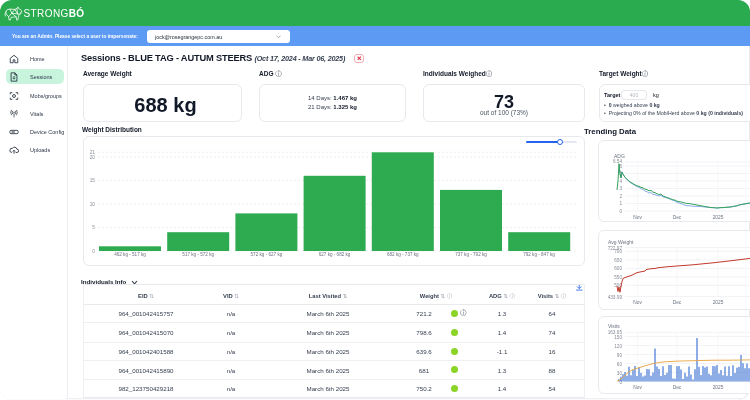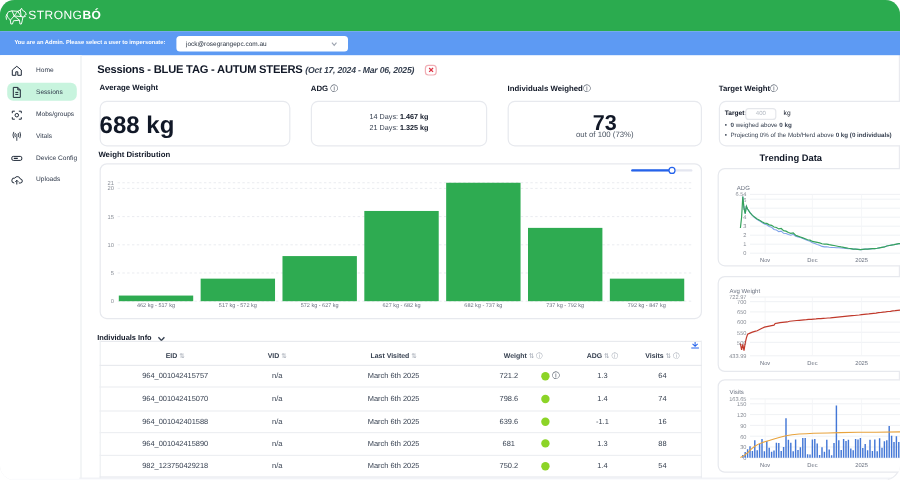--- a/index.html
+++ b/index.html
@@ -80,21 +80,21 @@
 </div>
 
 <div class="abs" style="left:81px;top:52.5px;font-size:9.3px;letter-spacing:-0.18px;font-weight:bold;color:#111827;">Sessions - BLUE TAG - AUTUM STEERS <span style="font-weight:bold;font-style:italic;font-size:7.2px;color:#374151;">(Oct 17, 2024 - Mar 06, 2025)</span></div>
 <div class="abs" style="left:354px;top:54px;width:9.5px;height:9px;border:1px solid #f1aeb5;border-radius:3px;background:#fff;"></div>
 <svg class="abs" style="left:356.5px;top:56px" width="4.5" height="4.5" viewBox="0 0 5 5">
       <path d="M0.7 0.7 L4.3 4.3 M4.3 0.7 L0.7 4.3" stroke="#dc3545" stroke-width="1.2"></path>
     </svg>
 
 <div class="lbl" style="left:83px;top:70px;">Average Weight</div>
 <div class="card" style="left:83px;top:84px;width:159px;height:38px;"></div>
-<div class="abs" style="left:83px;top:93.5px;width:165px;font-size:20px;font-weight:bold;color:#111827;">688 kg</div>
+<div class="abs" style="left:83px;top:93.5px;width:165px;text-align:center;font-size:20px;font-weight:bold;color:#111827;">688 kg</div>
 
 <div class="lbl" style="left:259px;top:70px;">ADG <span style="font-weight:normal;color:#374151;">ⓘ</span></div>
 <div class="card" style="left:259px;top:84px;width:147px;height:38px;"></div>
 <div class="abs" style="left:259px;top:94px;width:147px;text-align:center;font-size:6px;color:#374151;line-height:9px;">14 Days: <b style="color:#111827;">1.467 kg</b><br>21 Days: <b style="color:#111827;">1.325 kg</b></div>
 
 <div class="lbl" style="left:423px;top:70px;">Individuals Weighed<span style="font-weight:normal;color:#374151;">ⓘ</span></div>
 <div class="card" style="left:423px;top:84px;width:162px;height:38px;"></div>
 <div class="abs" style="left:423px;top:91.5px;width:162px;text-align:center;font-size:18px;font-weight:bold;color:#111827;">73</div>
 <div class="abs" style="left:423px;top:108.5px;width:162px;text-align:center;font-size:6.5px;color:#4b5563;">out of 100 (73%)</div>
 
@@ -216,21 +216,21 @@
 
 <div class="td" style="left:146px;top:385px;">982_123750429218</div>
 <div class="td" style="left:231px;top:385px;">n/a</div>
 <div class="td" style="left:328px;top:385px;">March 6th 2025</div>
 <div class="td" style="left:424px;top:385px;">750.2</div>
 <div class="dot" style="left:454px;top:384.5px;"></div>
 <div class="td" style="left:502px;top:385px;">1.4</div>
 <div class="td" style="left:552px;top:385px;">54</div>
 <div class="tline" style="top:397px;background:#e8eaee;"></div>
 
-<div class="lbl" style="left:633px;top:127px;font-size:7.8px;">Trending Data</div>
+<div class="lbl" style="left:584px;top:127px;font-size:7.8px;">Trending Data</div>
 <div class="card" style="left:598px;top:140px;width:165px;height:82px;"></div>
 <div class="card" style="left:598px;top:230px;width:165px;height:80px;"></div>
 <div class="card" style="left:598px;top:316px;width:165px;height:78px;"></div>
 <svg class="abs" style="left:598px;top:130px;" width="152" height="270" viewBox="598 130 152 270" font-family="Liberation Sans">
 
   <text x="614" y="158" font-size="5" fill="#6b7280">ADG</text>
   <g font-size="4.7" fill="#878c95" text-anchor="end">
     <text x="622" y="163">6.54</text>
     <text x="622" y="168">6</text>
     <text x="622" y="175">5</text>

